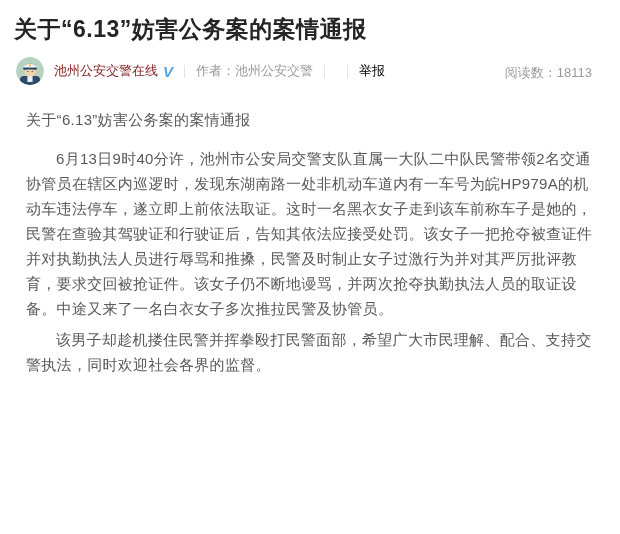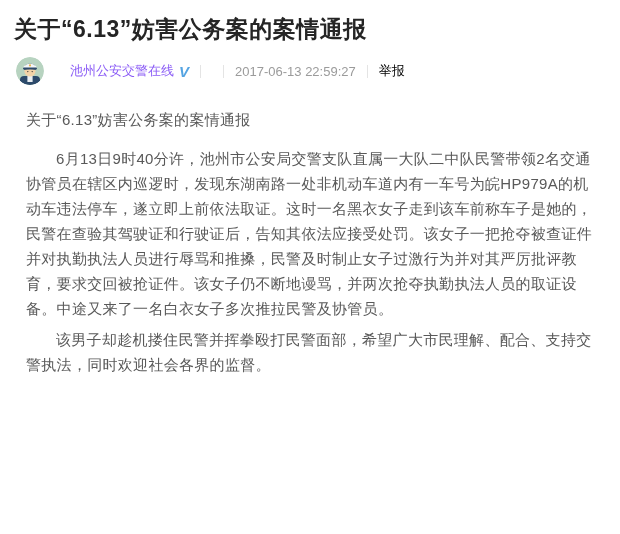--- a/index.html
+++ b/index.html
@@ -33,21 +33,21 @@
   }
   .avatar {
     width: 28px; height: 28px;
     border-radius: 50%;
     overflow: hidden;
     flex: 0 0 28px;
     display: inline-block;
     cursor: pointer;
   }
   .avatar svg { display: block; }
-  .username { margin-left: 26px; color: #8b5cf6; cursor: pointer; }
+  .username { margin-left: 10px; color: #7f1d1d; cursor: pointer; }
   .v-badge {
     margin-left: 5px;
     color: #55a4e2;
     font-weight: bold;
     font-size: 15px;
     font-style: italic;
   }
   .divider {
     display: inline-block;
     width: 0; height: 13px;
@@ -99,29 +99,30 @@
         </g>
       </svg>
     </span>
 
     <span class="username">池州公安交警在线</span>
 
     <span class="v-badge">V</span>
 
     <span class="divider"></span>
 
+    <span class="meta-label">作者：池州公安交警</span>
 
     <span class="divider"></span>
 
-    <span class="timestamp">2017-06-13 22:59:27</span>
 
     <span class="divider"></span>
 
     <a class="report-link">举报</a>
 
+    <span class="read-count">阅读数：18113</span>
   </div>
 
   <div class="article">
 
     <p class="subtitle">关于“6.13”妨害公务案的案情通报</p>
 
     <p class="para">6月13日9时40分许，池州市公安局交警支队直属一大队二中队民警带领2名交通协管员在辖区内巡逻时，发现东湖南路一处非机动车道内有一车号为皖HP979A的机动车违法停车，遂立即上前依法取证。这时一名黑衣女子走到该车前称车子是她的，民警在查验其驾驶证和行驶证后，告知其依法应接受处罚。该女子一把抢夺被查证件并对执勤执法人员进行辱骂和推搡，民警及时制止女子过激行为并对其严厉批评教育，要求交回被抢证件。该女子仍不断地谩骂，并两次抢夺执勤执法人员的取证设备。中途又来了一名白衣女子多次推拉民警及协管员。</p>
 
 
     <p class="para">该男子却趁机搂住民警并挥拳殴打民警面部，希望广大市民理解、配合、支持交警执法，同时欢迎社会各界的监督。</p>

